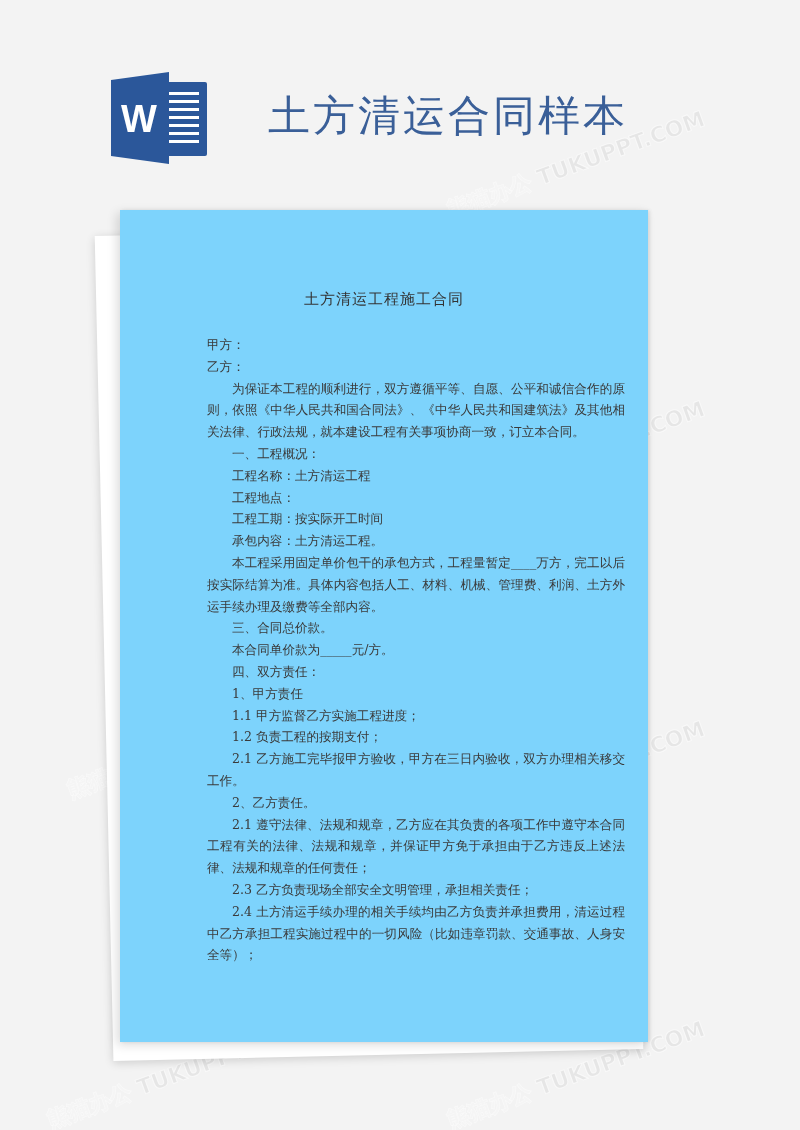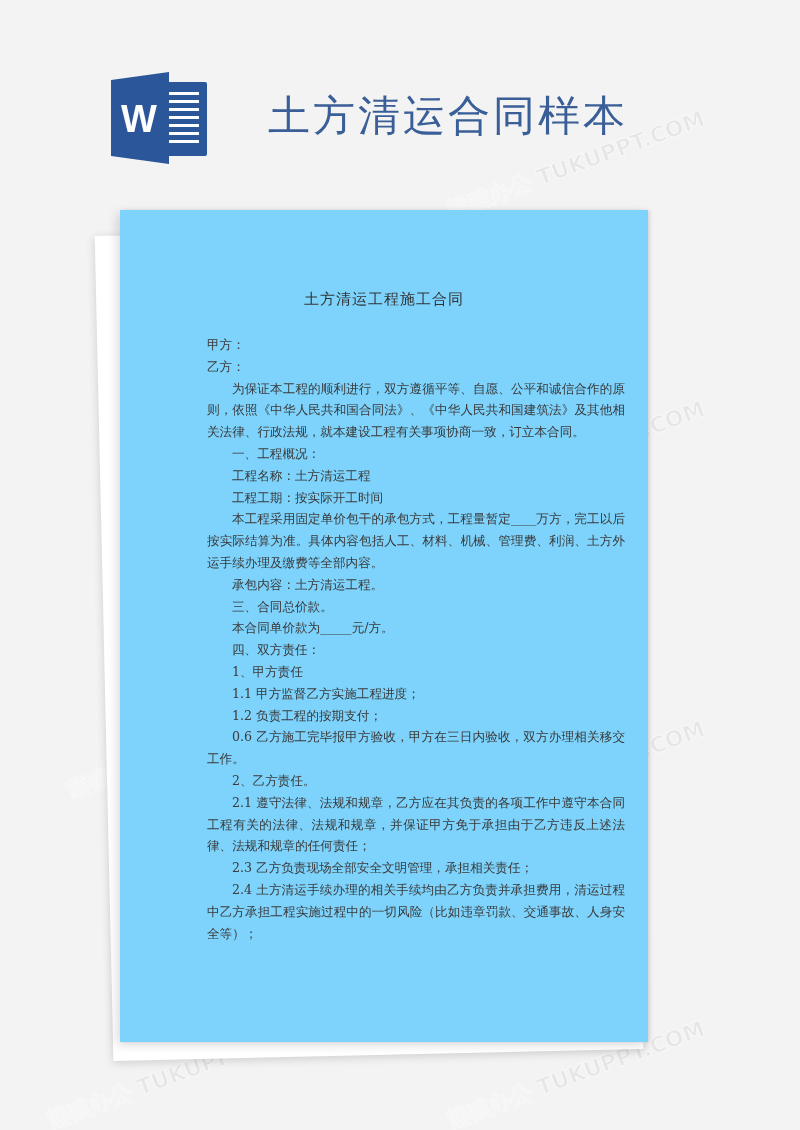--- a/index.html
+++ b/index.html
@@ -75,28 +75,29 @@
 <div class="page-back"></div>
 
 <div class="page-front">
   <div class="doc-title">土方清运工程施工合同</div>
   <div class="doc-body">
     <p class="p noindent">甲方：</p>
     <p class="p noindent">乙方：</p>
     <p class="p indent">为保证本工程的顺利进行，双方遵循平等、自愿、公平和诚信合作的原则，依照《中华人民共和国合同法》、《中华人民共和国建筑法》及其他相关法律、行政法规，就本建设工程有关事项协商一致，订立本合同。</p>
     <p class="p indent">一、工程概况：</p>
     <p class="p indent">工程名称：土方清运工程</p>
+    <p class="p indent">工程地点：</p>
     <p class="p indent">工程工期：按实际开工时间</p>
+    <p class="p indent">承包内容：土方清运工程。</p>
     <p class="p indent">本工程采用固定单价包干的承包方式，工程量暂定____万方，完工以后按实际结算为准。具体内容包括人工、材料、机械、管理费、利润、土方外运手续办理及缴费等全部内容。</p>
-    <p class="p indent">承包内容：土方清运工程。</p>
     <p class="p indent">三、合同总价款。</p>
     <p class="p indent">本合同单价款为_____元/方。</p>
     <p class="p indent">四、双方责任：</p>
     <p class="p indent">1、甲方责任</p>
     <p class="p indent">1.1 甲方监督乙方实施工程进度；</p>
     <p class="p indent">1.2 负责工程的按期支付；</p>
-    <p class="p indent">0.6 乙方施工完毕报甲方验收，甲方在三日内验收，双方办理相关移交工作。</p>
+    <p class="p indent">2.1 乙方施工完毕报甲方验收，甲方在三日内验收，双方办理相关移交工作。</p>
     <p class="p indent">2、乙方责任。</p>
     <p class="p indent">2.1 遵守法律、法规和规章，乙方应在其负责的各项工作中遵守本合同工程有关的法律、法规和规章，并保证甲方免于承担由于乙方违反上述法律、法规和规章的任何责任；</p>
     <p class="p indent">2.3 乙方负责现场全部安全文明管理，承担相关责任；</p>
     <p class="p indent">2.4 土方清运手续办理的相关手续均由乙方负责并承担费用，清运过程中乙方承担工程实施过程中的一切风险（比如违章罚款、交通事故、人身安全等）；</p>
   </div>
 </div>
 
 </body></html>

